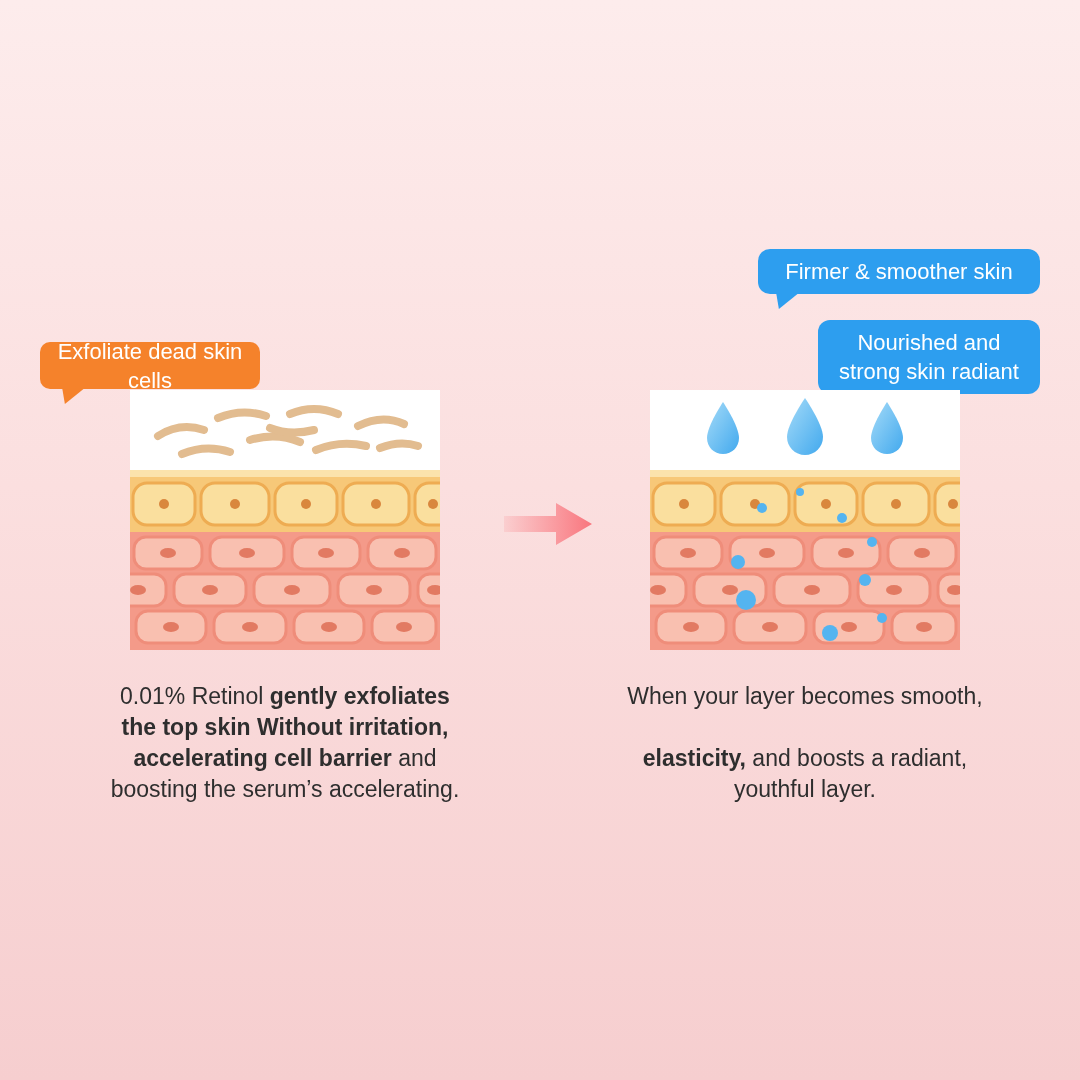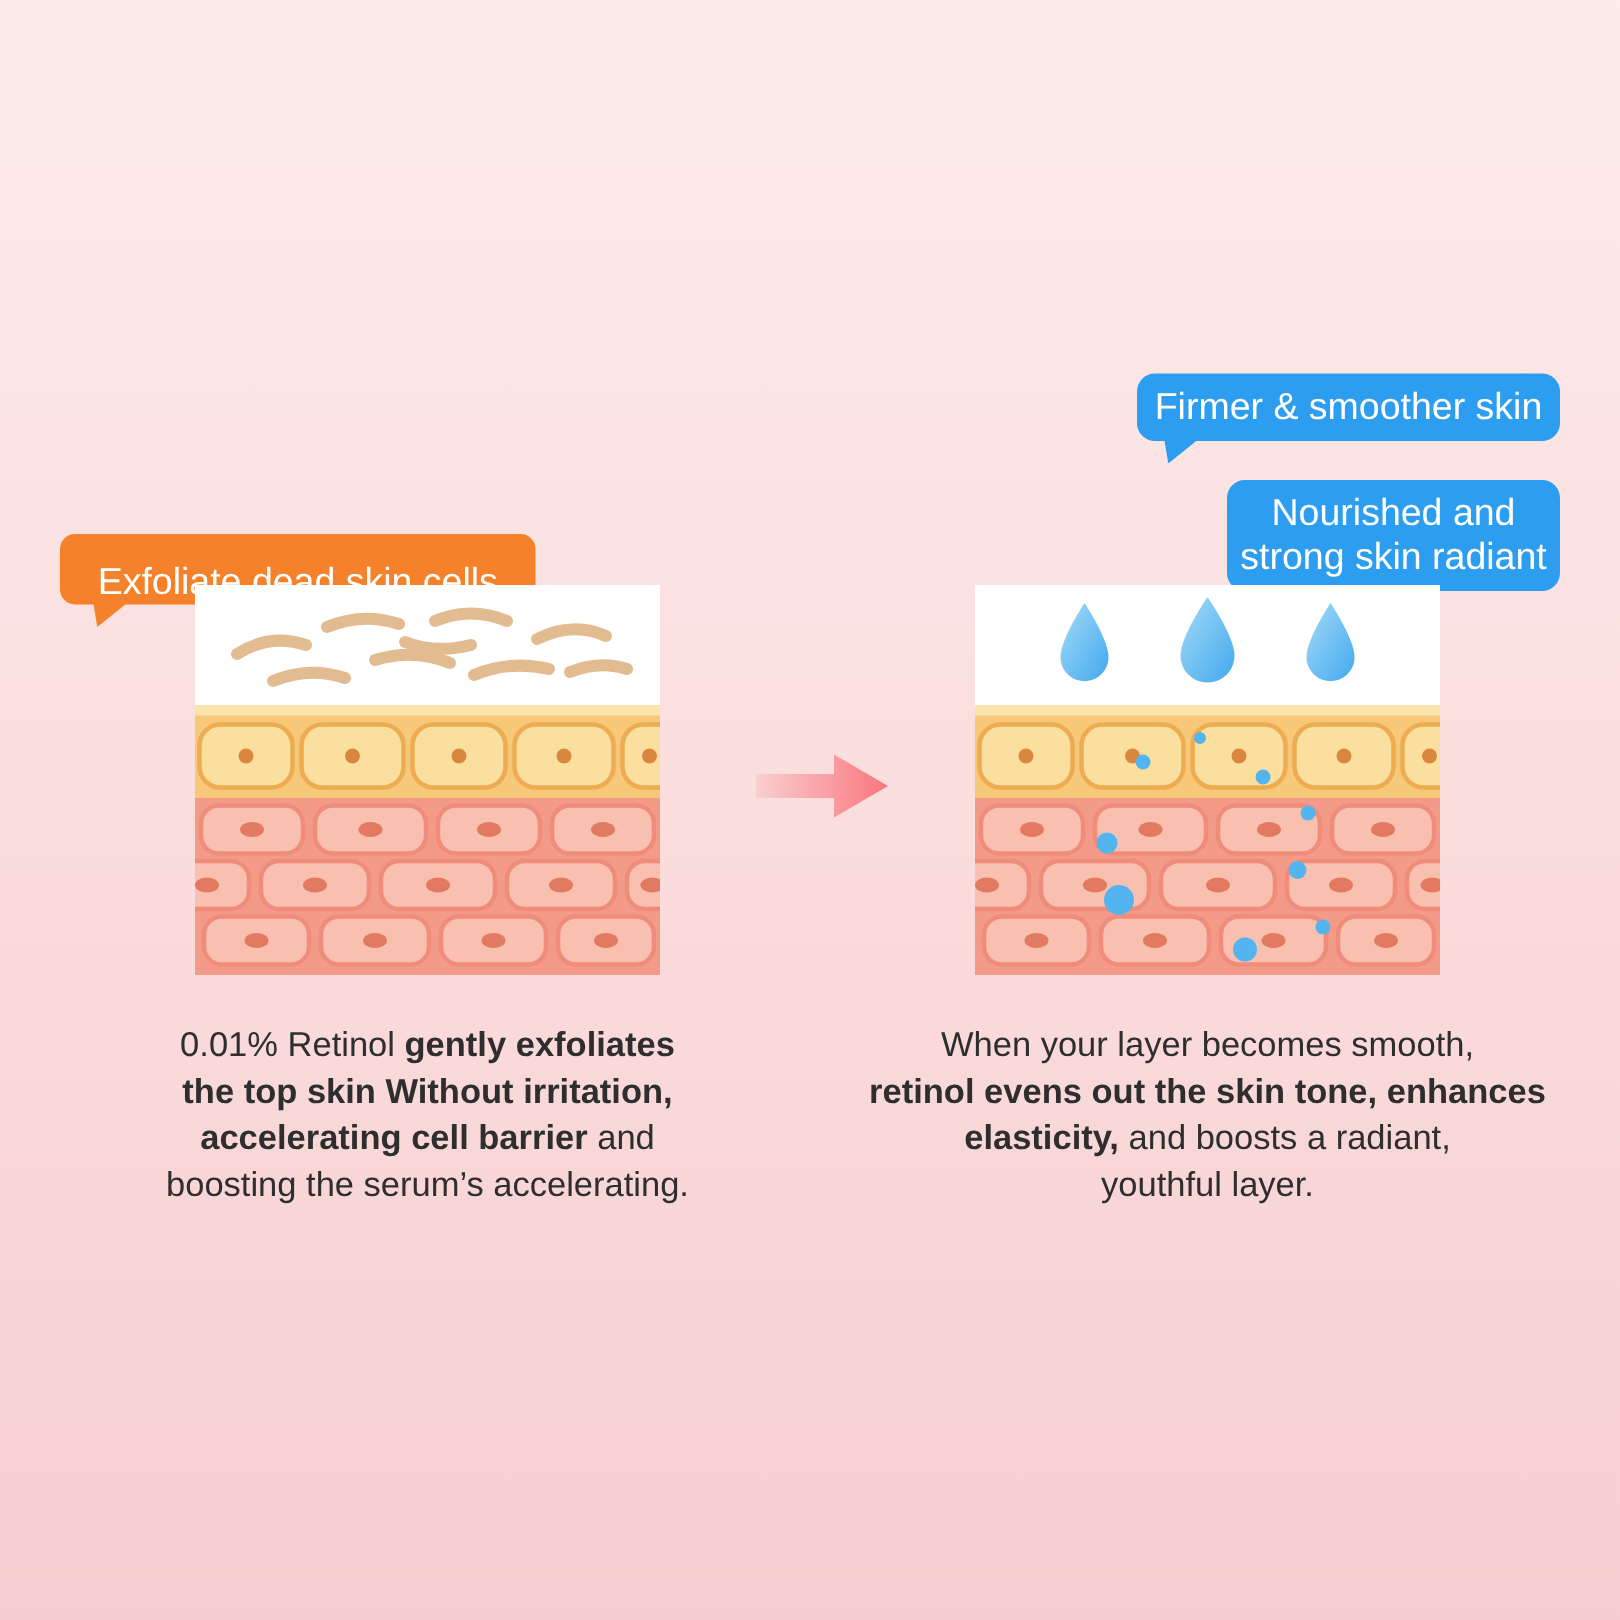--- a/index.html
+++ b/index.html
@@ -14,28 +14,28 @@
   }
 
   
   .bubble {
     position: absolute;
     display: flex;
     align-items: center;
     justify-content: center;
     text-align: center;
     color: #FFFFFF;
-    font-size: 25px;
+    font-size: 22px;
     line-height: 29px;
     box-sizing: border-box;
   }
   .bubble-orange { background:#F5822B; border-radius:10px; }
   .bubble-blue   { background:#2D9EEF; border-radius:12px; }
 
-  .bubble-exfoliate { left:40px;  top:356px; width:317px; height:47px;align-items:flex-end; }
+  .bubble-exfoliate { left:40px;  top:342px; width:220px; height:47px; }
   .bubble-firmer    { left:758px; top:249px; width:282px; height:45px; }
   .bubble-nourished { left:818px; top:320px; width:222px; height:74px; padding:8px 6px; }
 
   .tail {
     position: absolute;
     bottom: -15px;
     width: 24px;
     height: 17px;
     clip-path: polygon(0 0, 100% 0, 12% 100%);
   }
@@ -254,18 +254,18 @@
 
   <p class="caption caption-before">
     <span class="line"><span>0.01% Retinol </span><b>gently exfoliates</b></span><br>
     <span class="line"><b>the top skin Without irritation,</b></span><br>
     <span class="line"><b>accelerating cell barrier</b><span> and</span></span><br>
     <span class="line"><span>boosting the serum’s accelerating.</span></span>
   </p>
 
   <p class="caption caption-after">
     <span class="line"><span>When your layer becomes smooth,</span></span><br>
-    <span class="line"><b>retinol evens out the skin tone, enhances</b></span><br>
+    <br>
     <span class="line"><b>elasticity,</b><span> and boosts a radiant,</span></span><br>
     <span class="line"><span>youthful layer.</span></span>
   </p>
 
 </div>
 
 </body></html>

